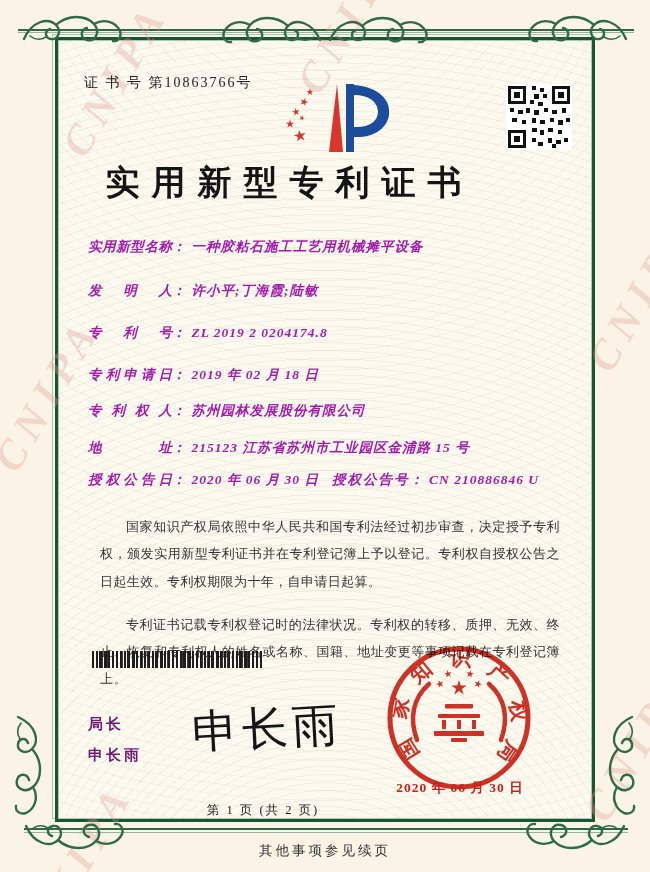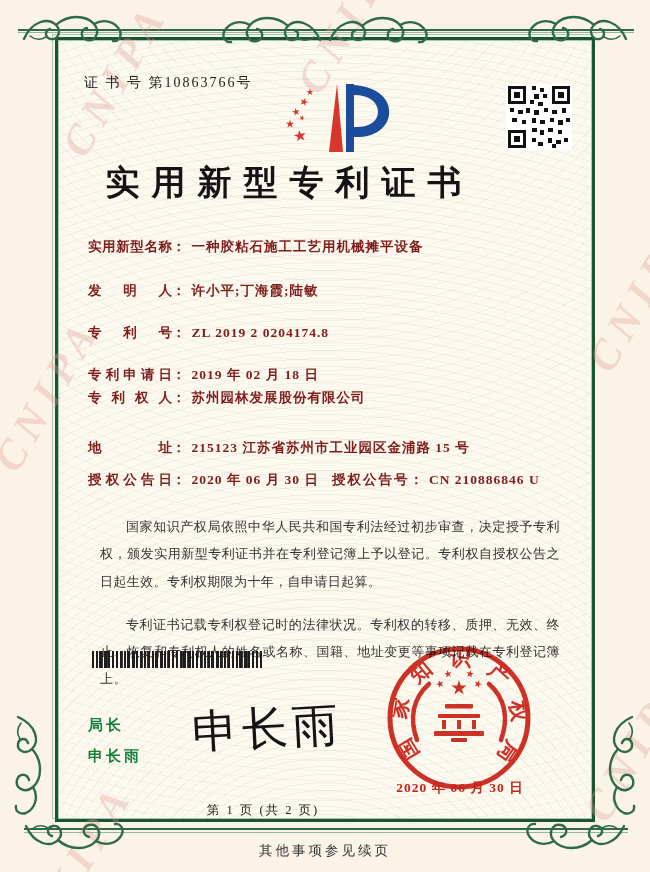--- a/index.html
+++ b/index.html
@@ -37,21 +37,21 @@
   }
   
   .cert-no{position:absolute;left:84px;top:74px;z-index:4;font-size:14px;letter-spacing:2px;color:#222;text-align:center;}
   .logo{position:absolute;left:281px;top:82px;z-index:4;}
   .qr{position:absolute;left:506px;top:84px;z-index:4;}
   .title{
     position:absolute;left:0;top:160px;width:579px;z-index:4;
     text-align:center;font-size:34px;font-weight:700;letter-spacing:12px;color:#141414;
   }
   
-  .frow{position:absolute;left:88px;width:510px;z-index:4;font-size:13.5px;color:#7f1d1d;}
+  .frow{position:absolute;left:88px;width:510px;z-index:4;font-size:13.5px;color:#a21caf;font-style:italic;}
   .flabel{display:inline-block;width:84px;text-align:justify;text-align-last:justify;font-weight:600;}
   .fcolon{font-weight:600;margin-right:6px;}
   .fvalue{letter-spacing:1px;font-weight:600;}
   .grant2{position:absolute;left:244px;top:0;}
   .grant2 .flabel{width:auto;letter-spacing:2px;}
   
   .body-text{
     position:absolute;left:84px;top:497px;width:492px;z-index:4;
     font-size:13px;line-height:2.1;color:#333;text-align:justify;letter-spacing:0.4px;
   }
@@ -60,22 +60,22 @@
   .barcode{
     position:absolute;left:92px;top:651px;width:170px;height:17px;z-index:4;
     background:
       repeating-linear-gradient(90deg,#1d1d1d 0 2px,rgba(0,0,0,0) 2px 4px),
       repeating-linear-gradient(90deg,#1d1d1d 0 1px,rgba(0,0,0,0) 1px 7px),
       repeating-linear-gradient(90deg,rgba(25,25,25,.85) 0 1px,rgba(0,0,0,0) 1px 5px);
   }
   
   .sig-block{
     position:absolute;left:88px;top:710px;z-index:4;
-    font-family:Liberation Serif, serif;
-    font-size:15px;font-weight:600;letter-spacing:3px;line-height:31px;color:#15803d;
+    font-family:Liberation Mono, monospace;
+    font-size:15px;font-weight:600;letter-spacing:3px;line-height:31px;color:#701a75;
   }
   .sig-script{
     position:absolute;left:192px;top:698px;z-index:4;
     font-size:46px;letter-spacing:4px;color:#151515;
     transform:rotate(-3deg);
   }
   .seal{position:absolute;left:383px;top:642px;z-index:5;mix-blend-mode:multiply;opacity:.93;}
   .seal-date{
     position:absolute;left:378px;top:779px;width:164px;z-index:6;
     text-align:center;font-size:13.5px;letter-spacing:1px;color:#c3241c;font-weight:600;
@@ -208,21 +208,21 @@
 </div>
 <div class="frow" style="top:282px">
   <span class="flabel">发明人</span><span class="fcolon">：</span><span class="fvalue">许小平;丁海霞;陆敏</span>
 </div>
 <div class="frow" style="top:324px">
   <span class="flabel">专利号</span><span class="fcolon">：</span><span class="fvalue">ZL 2019 2 0204174.8</span>
 </div>
 <div class="frow" style="top:366px">
   <span class="flabel">专利申请日</span><span class="fcolon">：</span><span class="fvalue">2019 年 02 月 18 日</span>
 </div>
-<div class="frow" style="top:389px">
+<div class="frow" style="top:402px">
   <span class="flabel">专利权人</span><span class="fcolon">：</span><span class="fvalue">苏州园林发展股份有限公司</span>
 </div>
 <div class="frow" style="top:439px">
   <span class="flabel">地址</span><span class="fcolon">：</span><span class="fvalue">215123 江苏省苏州市工业园区金浦路 15 号</span>
 </div>
 <div class="frow" style="top:471px">
   <span class="flabel">授权公告日</span><span class="fcolon">：</span><span class="fvalue">2020 年 06 月 30 日</span>
   <span class="grant2">
     <span class="flabel">授权公告号</span><span class="fcolon">：</span><span class="fvalue">CN 210886846 U</span>
   </span>

